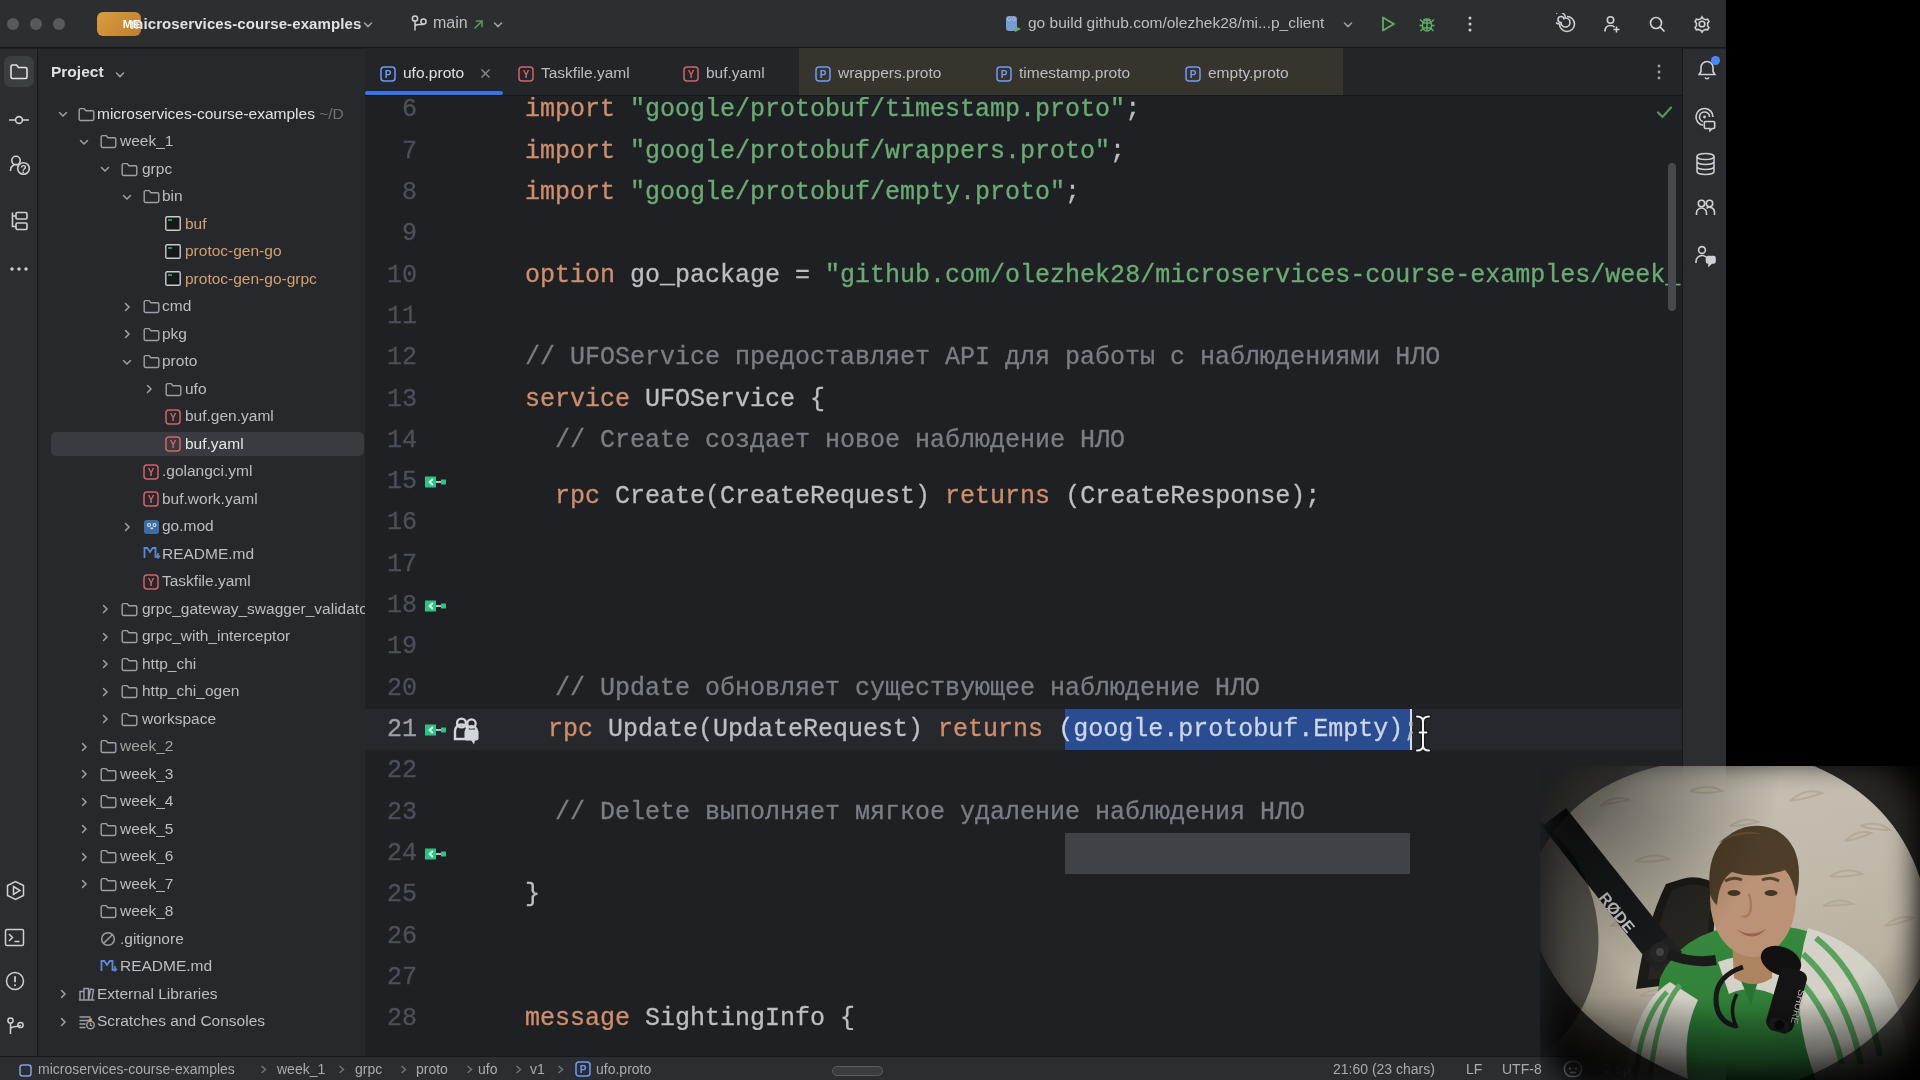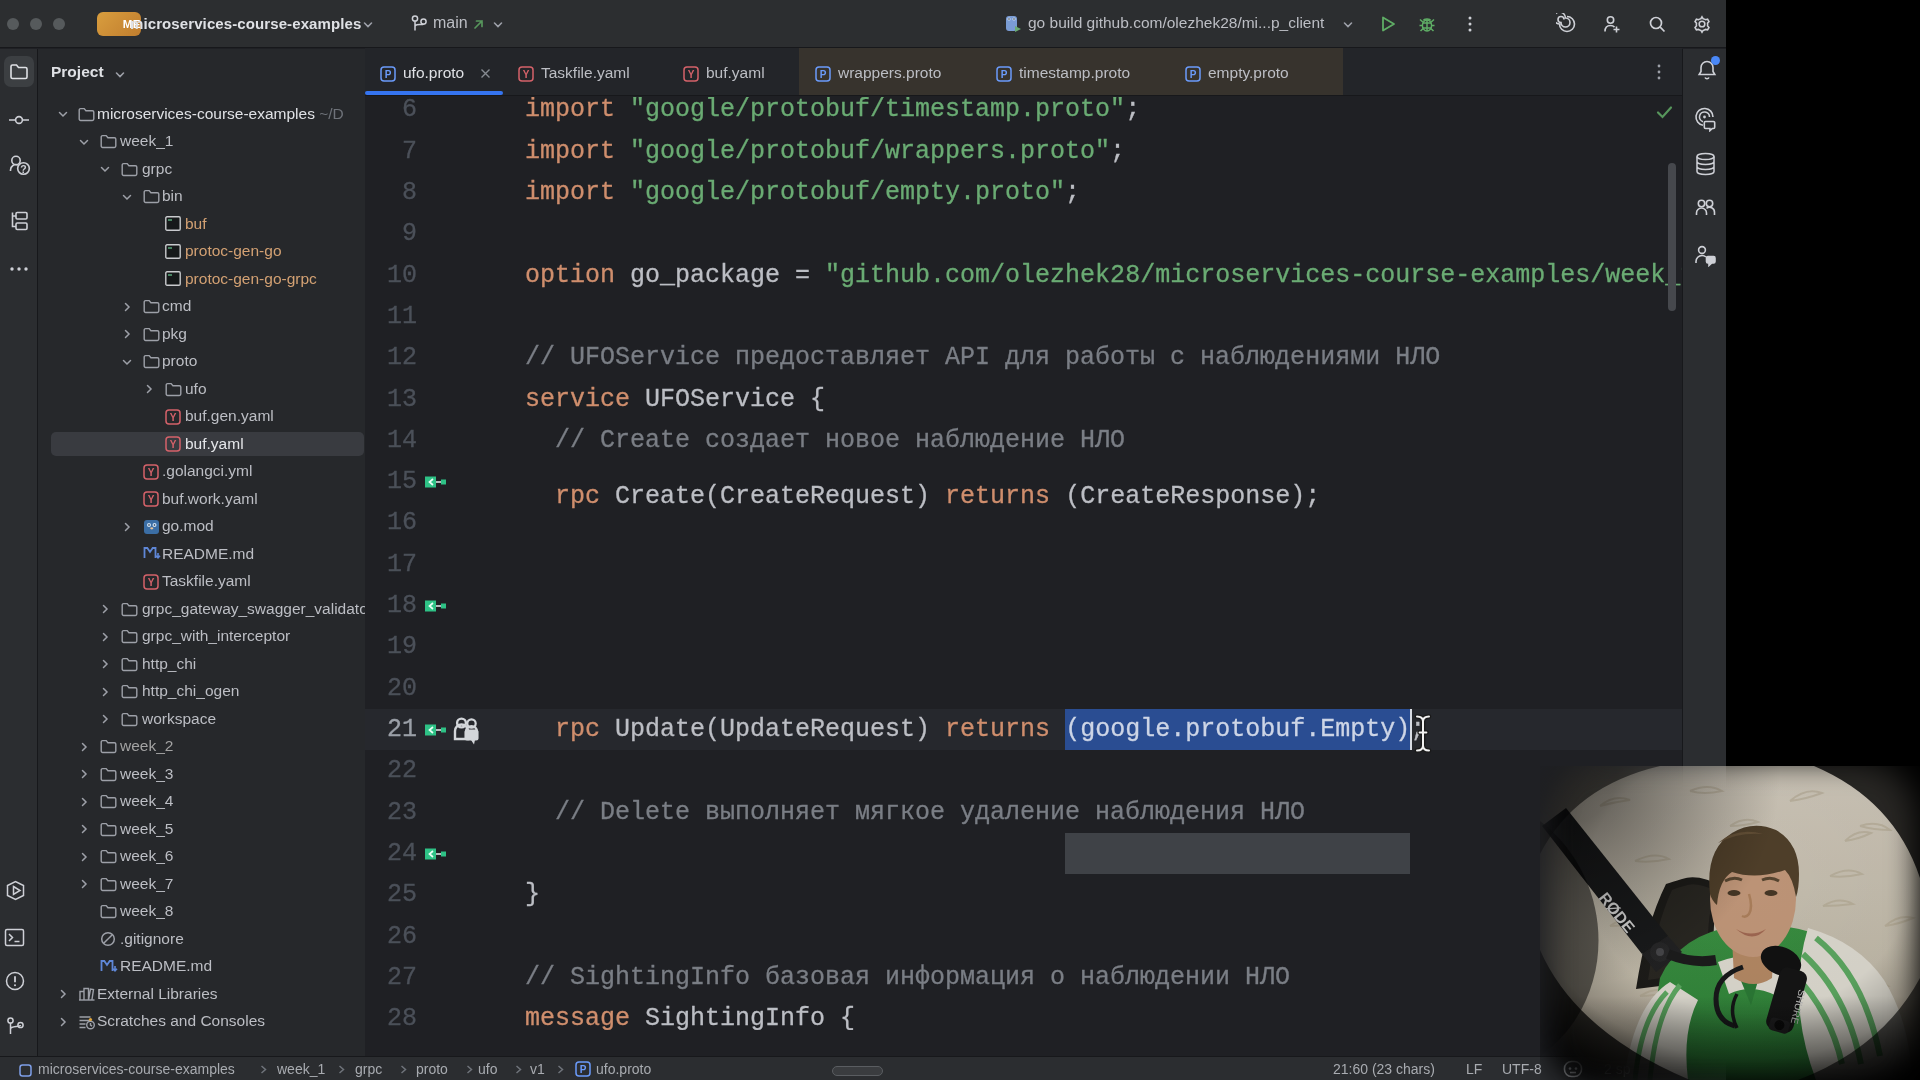--- a/index.html
+++ b/index.html
@@ -425,24 +425,24 @@
 <path d="M19 24 l4 0 -1 4.5 Z" fill="#d3d6da"></path>
       </svg>
 <div class="abs code" style="left:160px;top:-7.7px"><span style="color:#cf8e6d">import </span><span style="color:#6aab73">"google/protobuf/timestamp.proto"</span><span style="color:#bcbec4">;</span></div>
 <div class="abs code" style="left:160px;top:33.7px"><span style="color:#cf8e6d">import </span><span style="color:#6aab73">"google/protobuf/wrappers.proto"</span><span style="color:#bcbec4">;</span></div>
 <div class="abs code" style="left:160px;top:75.0px"><span style="color:#cf8e6d">import </span><span style="color:#6aab73">"google/protobuf/empty.proto"</span><span style="color:#bcbec4">;</span></div>
 <div class="abs code" style="left:160px;top:157.6px"><span style="color:#cf8e6d">option </span><span style="color:#bcbec4">go_package </span><span style="color:#bcbec4">= </span><span style="color:#6aab73">"github.com/olezhek28/microservices-course-examples/week_1/grpc/pkg/ufo/v1;ufo_v1"</span></div>
 <div class="abs code" style="left:160px;top:240.3px"><span style="color:#7a7e85">// UFOService предоставляет API для работы с наблюдениями НЛО</span></div>
 <div class="abs code" style="left:160px;top:281.6px"><span style="color:#cf8e6d">service </span><span style="color:#bcbec4">UFOService {</span></div>
 <div class="abs code" style="left:160px;top:322.9px"><span style="color:#7a7e85">  // Create создает новое наблюдение НЛО</span></div>
 <div class="abs code" style="left:160px;top:379px"><span style="color:#bcbec4">  </span><span style="color:#cf8e6d">rpc </span><span style="color:#bcbec4">Create(CreateRequest) </span><span style="color:#cf8e6d">returns </span><span style="color:#bcbec4">(CreateResponse);</span></div>
-<div class="abs code" style="left:160px;top:612.1px"><span style="color:#bcbec4">  </span><span style="color:#cf8e6d">rpc </span><span style="color:#bcbec4">Update(UpdateRequest) </span><span style="color:#cf8e6d">returns </span><span style="color:#cdd5e6">(google.protobuf.Empty)</span><span style="color:#bcbec4">;</span></div>
+<div class="abs code" style="left:160px;top:570.8px"><span style="color:#7a7e85">  // Update обновляет существующее наблюдение НЛО</span></div>
+<div class="abs code" style="left:153px;top:612.1px"><span style="color:#bcbec4">  </span><span style="color:#cf8e6d">rpc </span><span style="color:#bcbec4">Update(UpdateRequest) </span><span style="color:#cf8e6d">returns </span><span style="color:#cdd5e6">(google.protobuf.Empty)</span><span style="color:#bcbec4">;</span></div>
 <div class="abs code" style="left:160px;top:694.8px"><span style="color:#7a7e85">  // Delete выполняет мягкое удаление наблюдения НЛО</span></div>
 <div class="abs code" style="left:160px;top:777.4px"><span style="color:#bcbec4">}</span></div>
-<div class="abs code" style="left:160px;top:860.1px"><span style="color:#7a7e85">// SightingInfo базовая информация о наблюдении НЛО</span></div>
 <div class="abs code" style="left:160px;top:901.4px"><span style="color:#cf8e6d">message </span><span style="color:#bcbec4">SightingInfo {</span></div>
 <svg class="abs" style="left:1291px;top:8px" width="17" height="14" viewBox="0 0 17 14">
         <path d="M2 7.5 6.5 12 15 2.5" stroke="#57965c" stroke-width="2.2" fill="none" stroke-linecap="round"></path>
       </svg>
 <div class="abs" style="left:1303px;top:66px;width:8px;height:148px;background:#46484d;border-radius:4px"></div>
 <svg class="abs" style="left:1048px;top:616px" width="20" height="42" viewBox="0 0 20 42">
 <g stroke="#1a1a1a" stroke-width="4.6" fill="none" stroke-linecap="round">
           <path d="M4 3.5 c3 0 6 0.8 6 5 v11 m0 0 h-3.4 m3.4 0 h3.4 m-3.4 0 v13 c0 4.2-3 5-6 5 m12-34 c-3 0-6 0.8-6 5 m6 29 c-3 0-6-0.8-6-5"></path>
         </g>
 <g stroke="#f2f2f2" stroke-width="2" fill="none" stroke-linecap="round">

